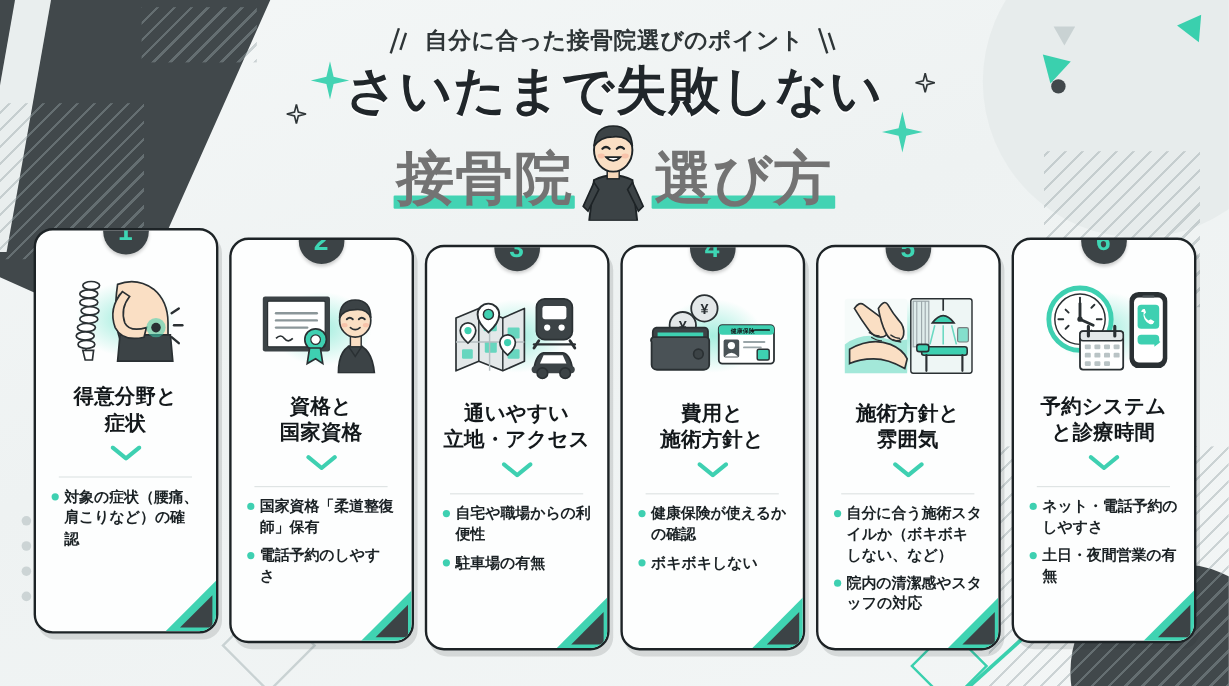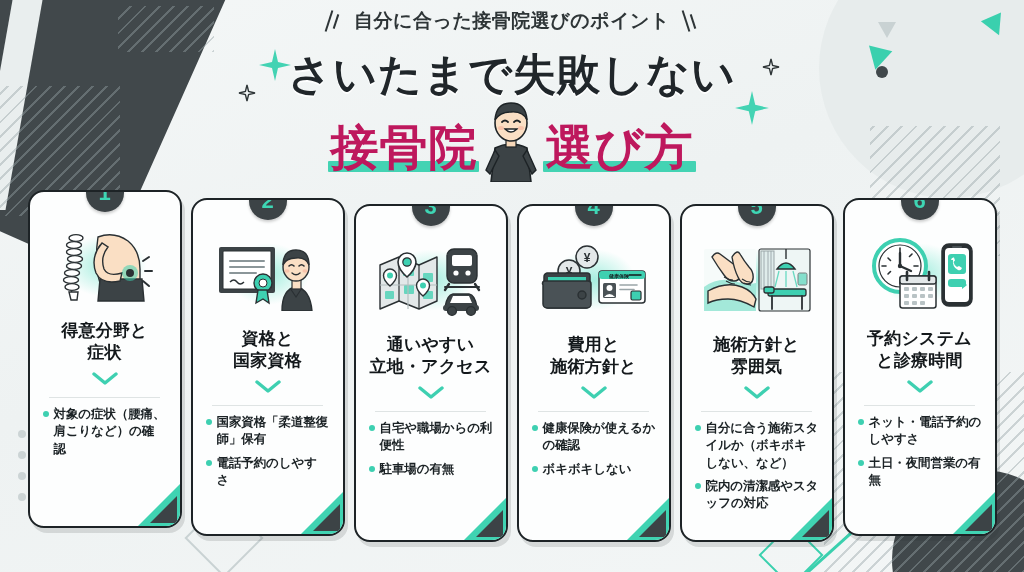--- a/index.html
+++ b/index.html
@@ -83,49 +83,49 @@
   .slash-teal{ position:absolute; right:154px; bottom:22px;
     width:72px; height:3px; background:#3ad0ae; transform:rotate(-42deg); }
 
   .dotcol{ position:absolute; left:18px; bottom:58px; }
   .dotcol i{ display:block; width:8px;height:8px;border-radius:50%;
     background:#ccd4d5; margin-bottom:13px; }
   .dotrow{ position:absolute; left:40px; bottom:48px; display:flex; gap:20px; }
   .dotrow i{ width:8px;height:8px;border-radius:50%;background:#ccd4d5; }
 
   
-  .header{ position:relative; padding-top:8px; text-align:center; z-index:5; }
+  .header{ position:relative; padding-top:21px; text-align:center; z-index:5; }
 
   .eyebrow{
     display:inline-flex; align-items:center; gap:12px;
     font-size:19px; font-weight:700; color:#2e3537; letter-spacing:.5px;
   }
   .slash-l,.slash-r{ display:inline-block; width:16px; height:22px; position:relative; }
   .slash-l::before,.slash-l::after,
   .slash-r::before,.slash-r::after{
     content:""; position:absolute; top:0; width:2px; height:22px;
     background:#2e3537;
   }
   .slash-l::before{ left:2px; transform:rotate(18deg); }
   .slash-l::after{ left:9px; transform:rotate(18deg); height:15px; top:4px; }
   .slash-r::before{ left:3px; transform:rotate(-18deg); }
   .slash-r::after{ left:10px; transform:rotate(-18deg); height:15px; top:4px; }
 
-  .title-wrap{ position:relative; margin-top:14px; }
+  .title-wrap{ position:relative; margin-top:2px; }
   .title1{
     font-size:43px; font-weight:900; color:#20262a;
     letter-spacing:1px; line-height:1.12;
     text-shadow:0 2px 0 rgba(255,255,255,.85);
   }
   .title2-row{
     position:relative; display:inline-flex; align-items:flex-end;
     gap:2px; margin-top:-2px;
   }
   .title2{
-    font-size:48px; font-weight:900; color:#be185d;
+    font-size:48px; font-weight:900; color:#737373;
     letter-spacing:1px; line-height:1.08; position:relative; z-index:2;
   }
   .hl{ position:relative; display:inline-block; }
   .hl::after{
     content:""; position:absolute; left:-2px; right:-2px; bottom:2px; height:11px;
     background:#43d3b3; z-index:-1; border-radius:1px;
   }
 
   
   .spark{ position:absolute; pointer-events:none; }

